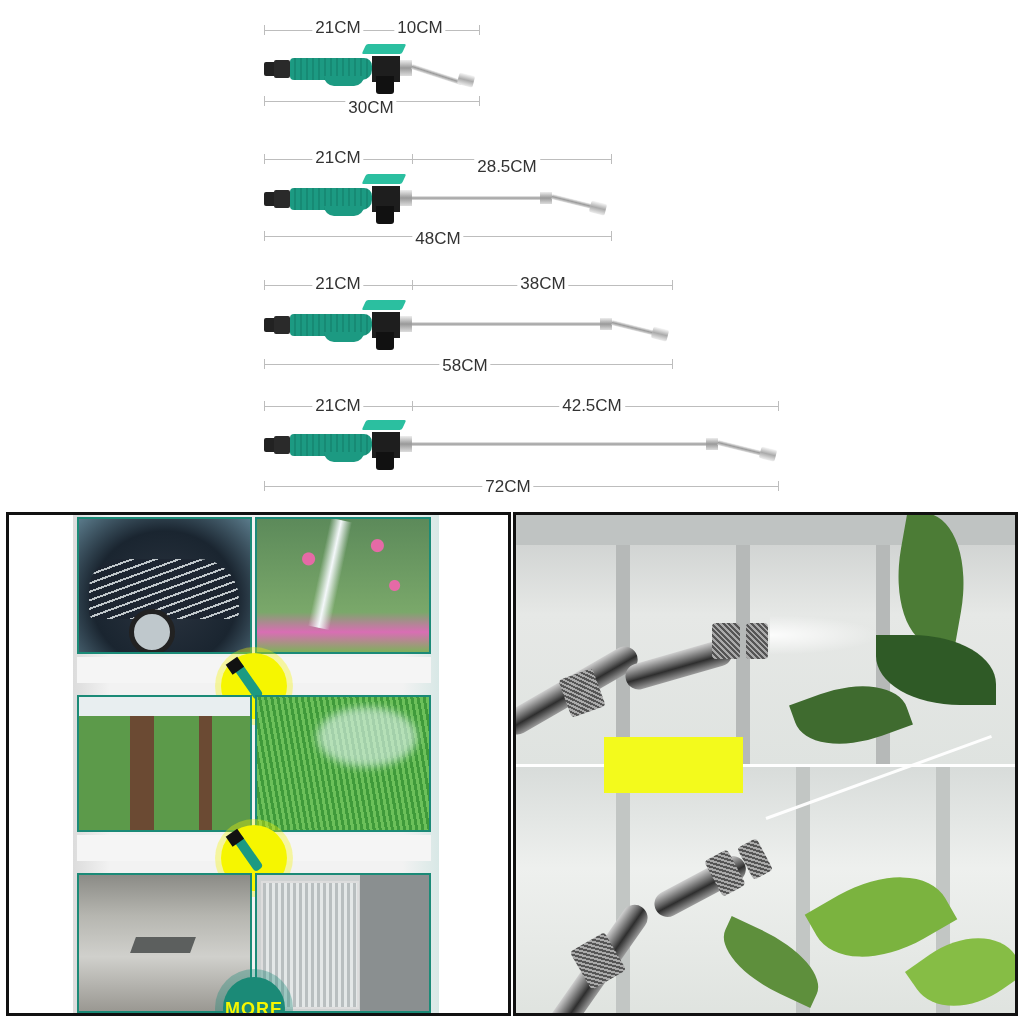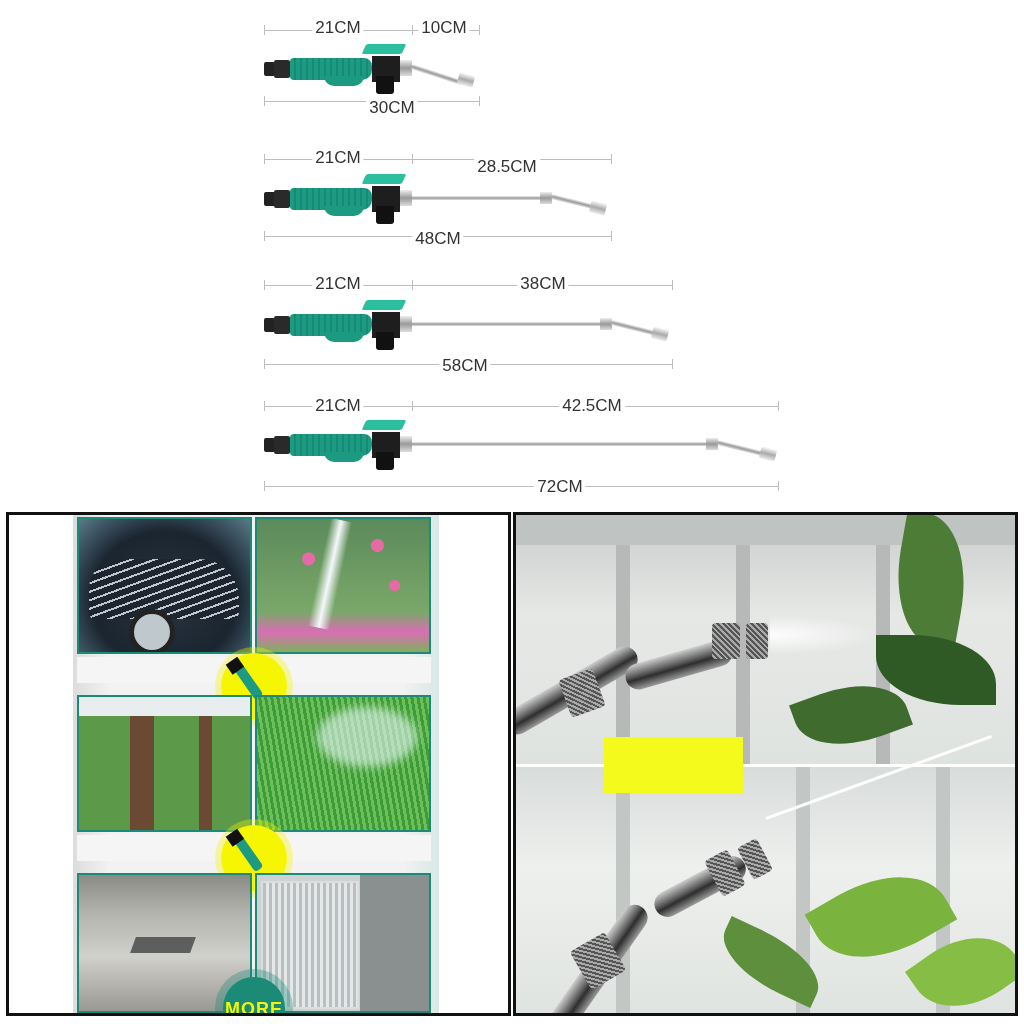--- a/index.html
+++ b/index.html
@@ -46,37 +46,37 @@
 <body>
 
 <div>
 
   <div class="dim-row" style="top:0;">
     <div class="dimline" style="left:264px;top:30px;width:216px;"></div>
     <div class="tick" style="left:264px;top:25px;"></div>
     <div class="tick" style="left:412px;top:25px;"></div>
     <div class="tick" style="left:479px;top:25px;"></div>
     <div class="dimlabel" style="left:338px;top:19px;">21CM</div>
-    <div class="dimlabel" style="left:444px;top:19px;">10CM</div>
+    <div class="dimlabel" style="left:420px;top:19px;">10CM</div>
     <div class="sprayer" style="left:264px;top:50px;width:220px;">
       <div class="connector"></div>
         <div class="connector2"></div>
       <div class="grip"></div>
         <div class="grip-bottom"></div>
       <div class="trigger"></div>
         <div class="valve"></div>
         <div class="valve-down"></div>
       <div class="nut"></div>
       <div class="bend" style="left:148px;width:52px;transform:rotate(18deg);"></div>
       <div class="nozzle" style="left:194px;top:24px;"></div>
     </div>
     <div class="dimline" style="left:264px;top:101px;width:216px;"></div>
     <div class="tick" style="left:264px;top:96px;"></div>
     <div class="tick" style="left:479px;top:96px;"></div>
-    <div class="dimlabel" style="left:392px;top:99px;text-align:right;">30CM</div>
+    <div class="dimlabel" style="left:371px;top:99px;text-align:right;">30CM</div>
   </div>
 
   <div class="dim-row" style="top:0;">
     <div class="dimline" style="left:264px;top:159px;width:348px;"></div>
     <div class="tick" style="left:264px;top:154px;"></div>
     <div class="tick" style="left:412px;top:154px;"></div>
     <div class="tick" style="left:611px;top:154px;"></div>
     <div class="dimlabel" style="left:338px;top:149px;">21CM</div>
     <div class="dimlabel" style="left:507px;top:158px;">28.5CM</div>
     <div class="sprayer" style="left:264px;top:180px;width:350px;">
@@ -143,21 +143,21 @@
         <div class="valve-down"></div>
       <div class="nut"></div>
       <div class="rod" style="left:148px;width:296px;"></div>
       <div class="rodnut" style="left:442px;"></div>
       <div class="bend" style="left:454px;width:44px;"></div>
       <div class="nozzle" style="left:496px;top:22px;"></div>
     </div>
     <div class="dimline" style="left:264px;top:486px;width:515px;"></div>
     <div class="tick" style="left:264px;top:481px;"></div>
     <div class="tick" style="left:778px;top:481px;"></div>
-    <div class="dimlabel" style="left:560px;top:478px;">72CM</div>
+    <div class="dimlabel" style="left:508px;top:478px;">72CM</div>
   </div>
 </div>
 
 <div class="panel" id="panel-left">
   <div class="collage">
 
     <div class="tile" style="left:4px;top:2px;width:175px;height:137px;background:radial-gradient(ellipse at 50% 60%,#2b3440,#1a2530 60%,#5a7a8a);">
       <div style="position:absolute;left:10px;top:40px;width:150px;height:60px;background:repeating-linear-gradient(160deg,#1c2430 0 6px,#e8eef0 6px 8px);opacity:.8;border-radius:30px 40px 6px 6px;"></div>
       <div style="position:absolute;left:50px;top:90px;width:36px;height:36px;border-radius:50%;background:#bfc8cc;border:5px solid #222;"></div>
     </div>

